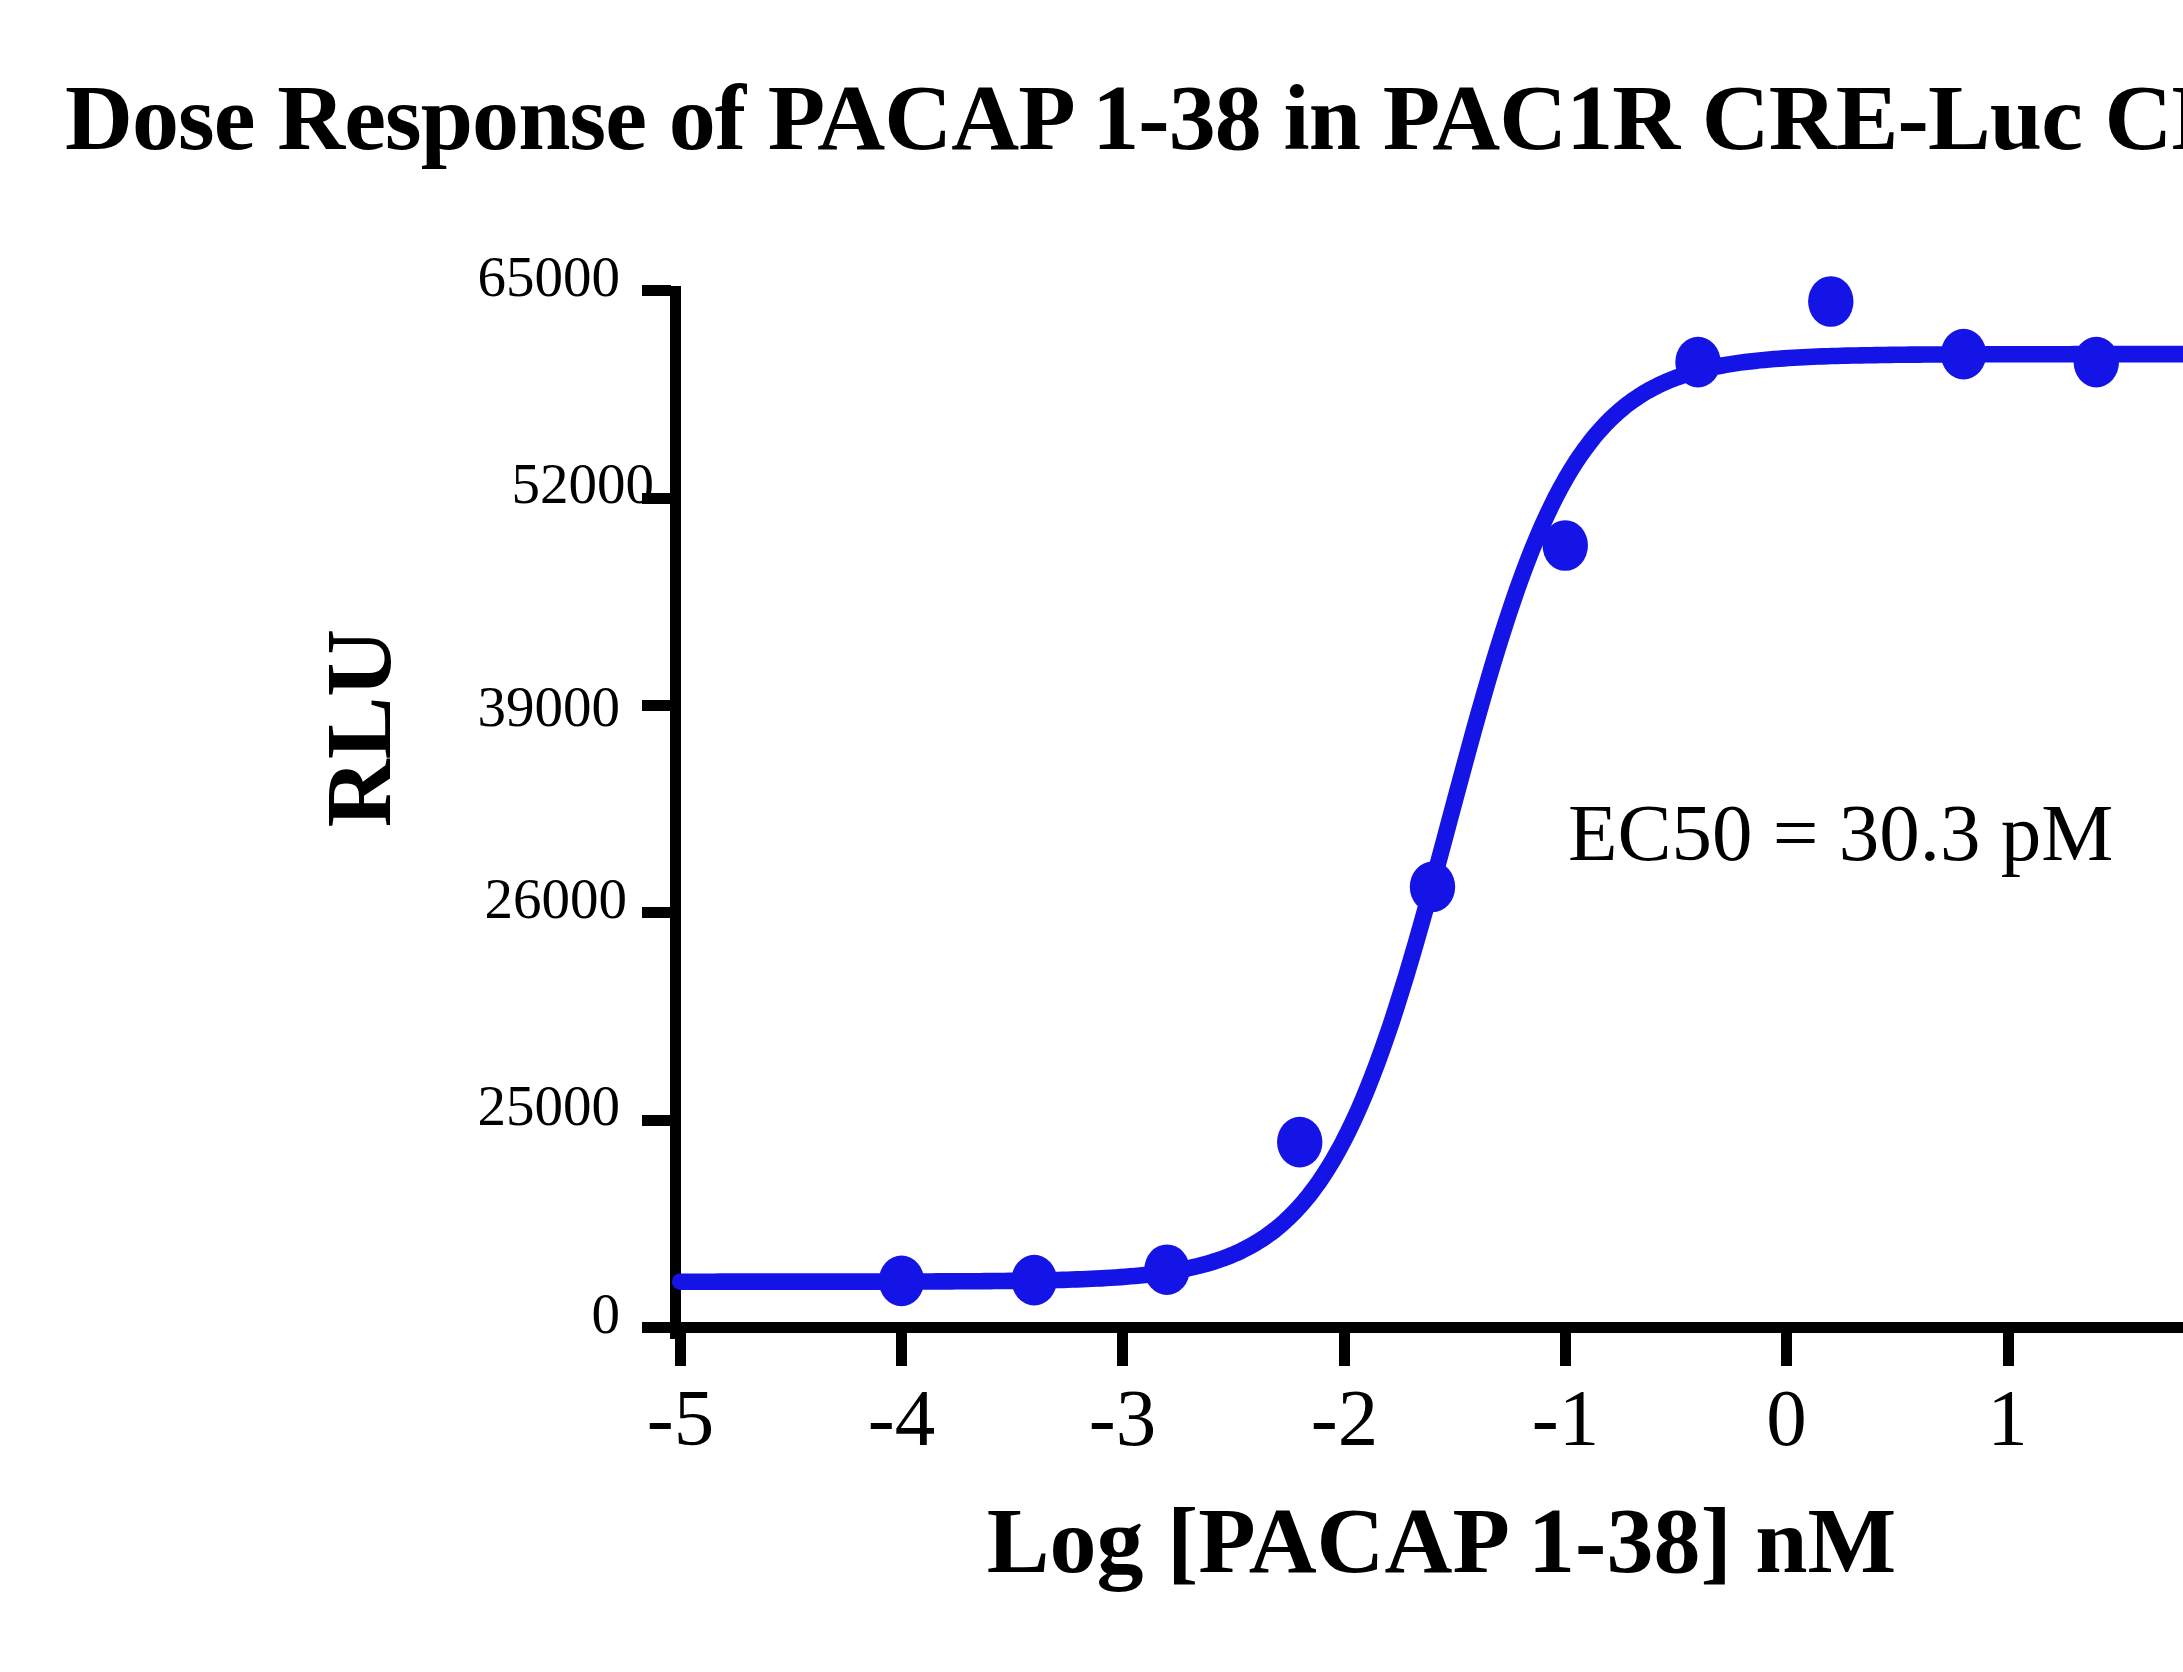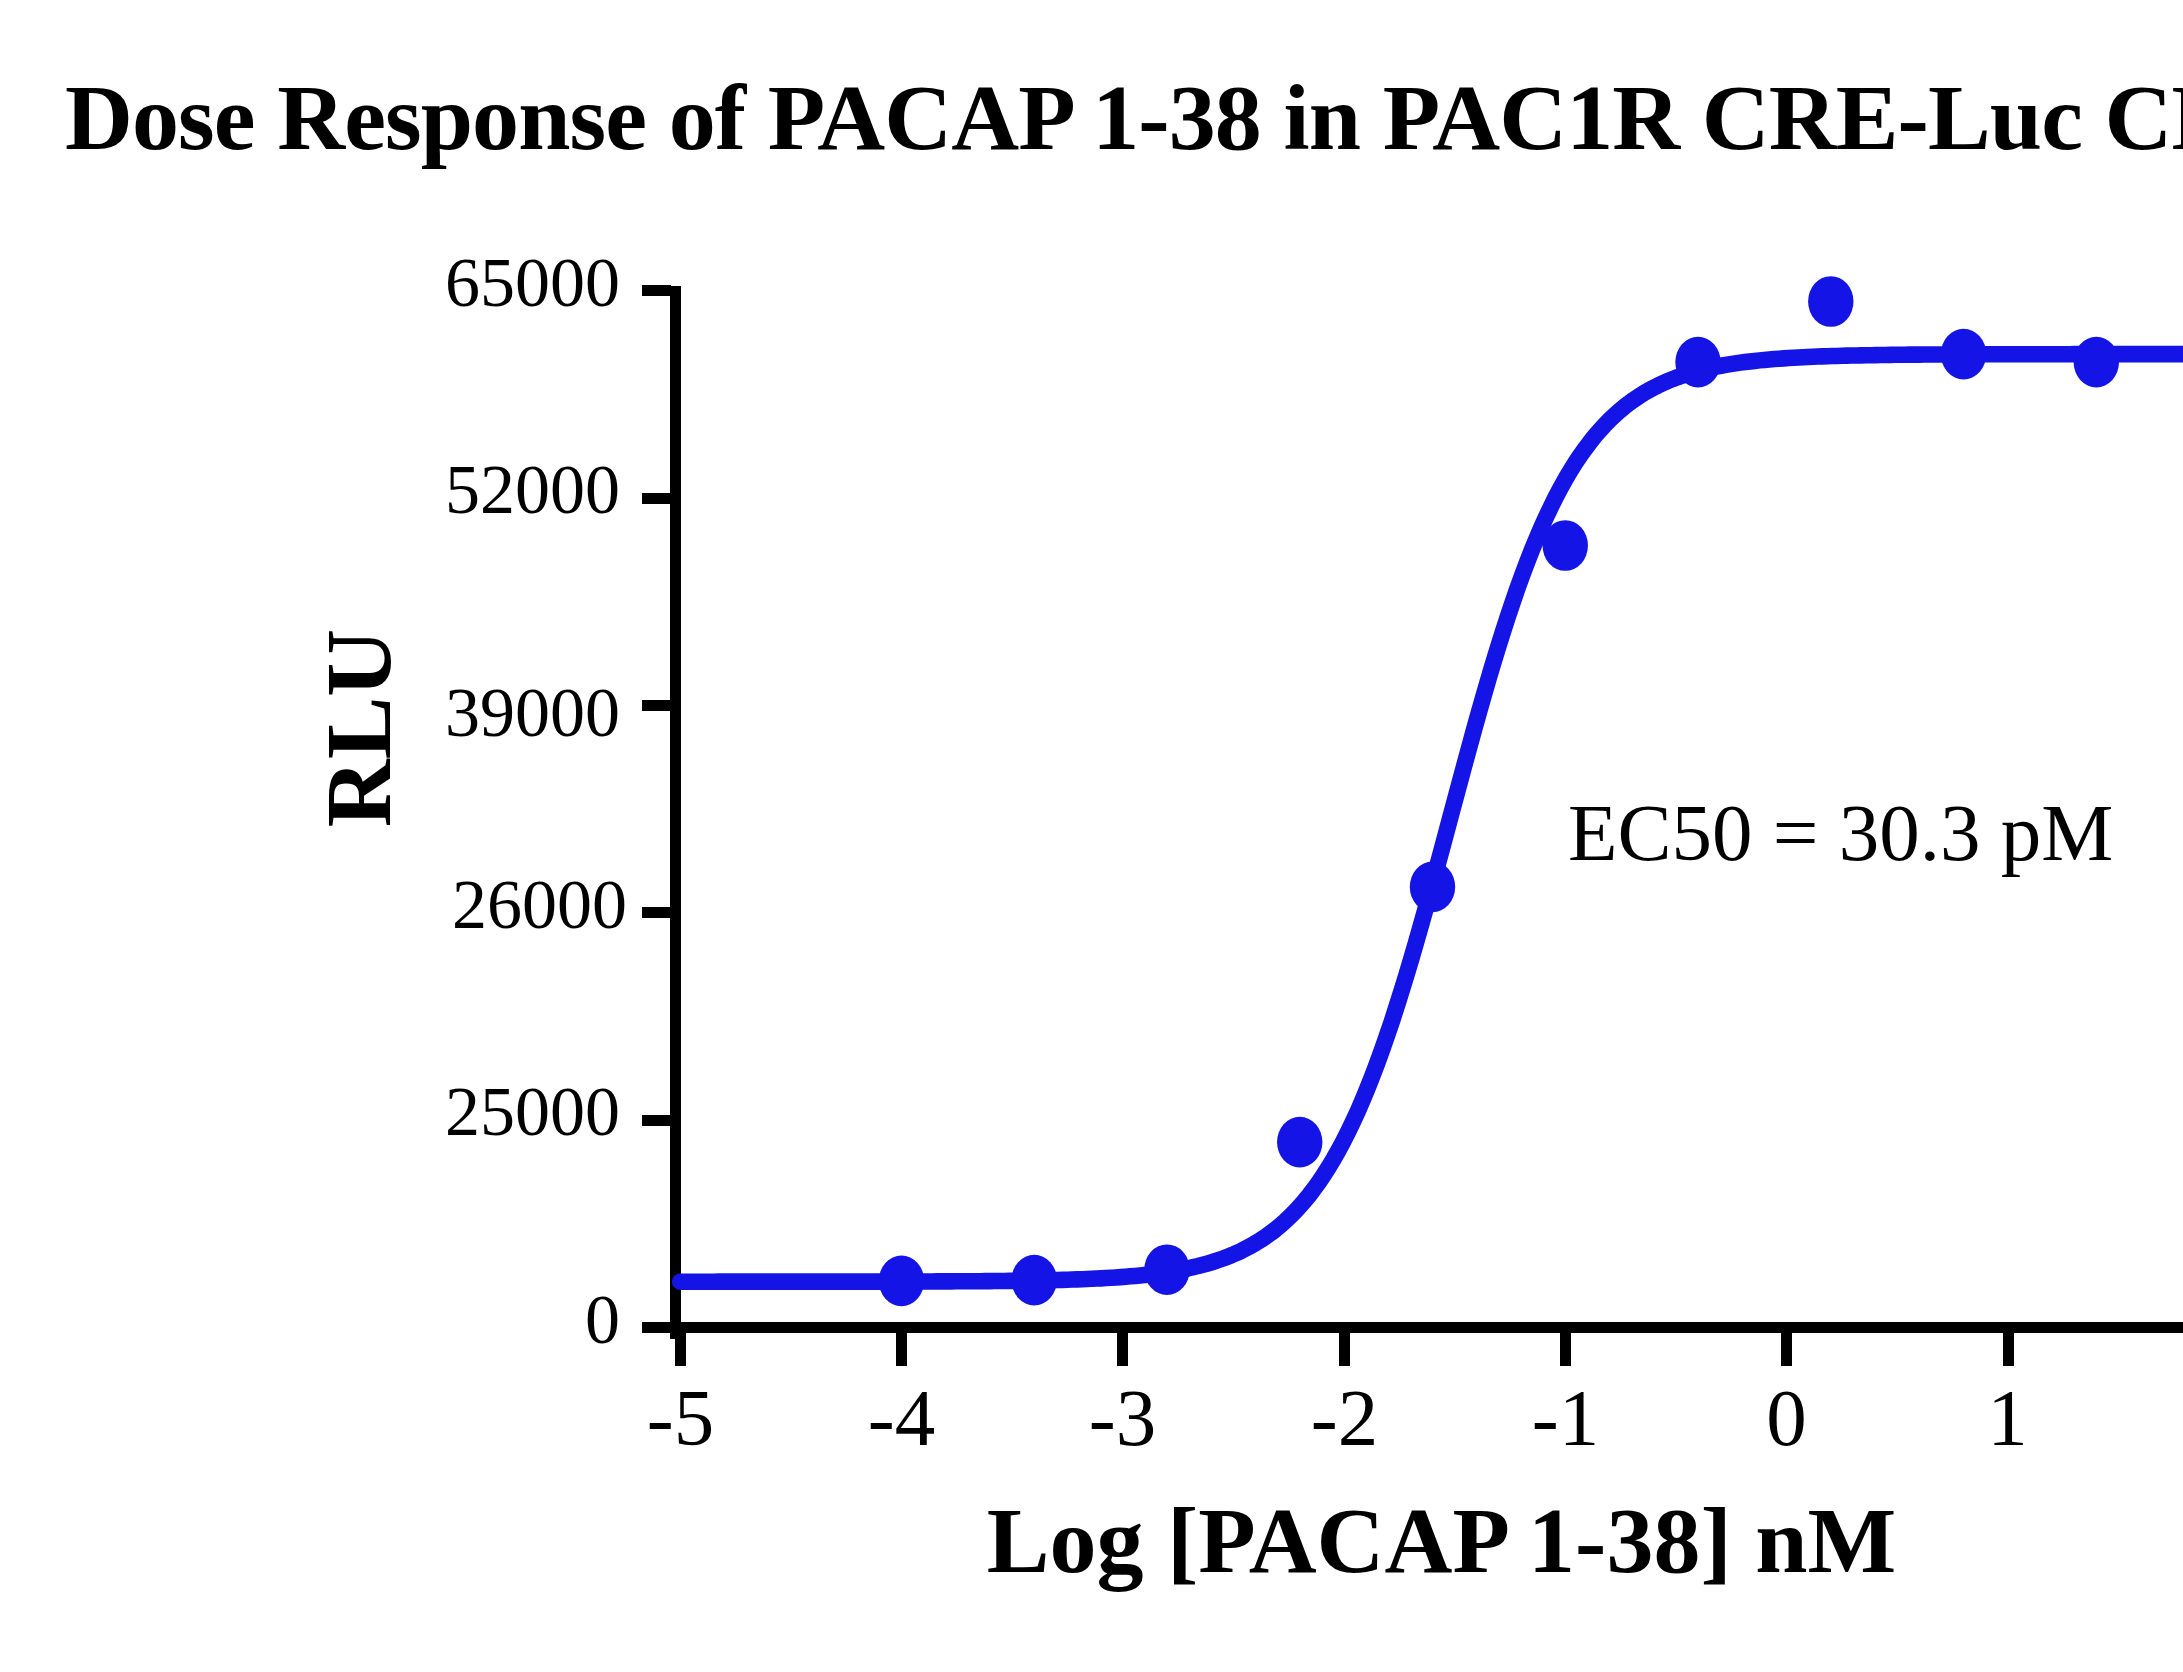--- a/index.html
+++ b/index.html
@@ -66,21 +66,21 @@
     position: absolute;
     width: 10.5px;
     height: 34px;
     background: #000000;
     top: 1332px;
   }
 
   .y-tick-label {
     position: absolute;
     right: 2904px;
-    font-size: 70px;
+    font-size: 57px;
     color: #000000;
     text-align: right;
     white-space: nowrap;
     line-height: 1;
   }
   .x-tick-label {
     position: absolute;
     font-size: 81px;
     color: #000000;
     text-align: center;
@@ -152,21 +152,21 @@
   <div id="ticks-layer">
       <div class="y-tick" style="top: 1322px;"></div>
       <div class="y-tick-label" style="left: 0px; width: 620px; right: auto; top: 1285px;">0</div>
       <div class="y-tick" style="top: 1115px;"></div>
       <div class="y-tick-label" style="left: 0px; width: 620px; right: auto; top: 1077px;">25000</div>
       <div class="y-tick" style="top: 907px;"></div>
       <div class="y-tick-label" style="left: 7px; width: 620px; right: auto; top: 870px;">26000</div>
       <div class="y-tick" style="top: 700px;"></div>
       <div class="y-tick-label" style="left: 0px; width: 620px; right: auto; top: 662px; margin-top: 16px;">39000</div>
       <div class="y-tick" style="top: 493px;"></div>
-      <div class="y-tick-label" style="left: 0px; width: 620px; right: auto; top: 455px;">52000</div>
+      <div class="y-tick-label" style="left: 0px; width: 620px; right: auto; top: 455px; padding-left: 34px;">52000</div>
       <div class="y-tick" style="top: 285px;"></div>
       <div class="y-tick-label" style="left: 0px; width: 620px; right: auto; top: 248px;">65000</div>
       <div class="x-tick" style="left: 675px;"></div>
       <div class="x-tick-label" style="left: 593px; top: 1378px;">-5</div>
       <div class="x-tick" style="left: 896px;"></div>
       <div class="x-tick-label" style="left: 814px; top: 1378px;">-4</div>
       <div class="x-tick" style="left: 1117px;"></div>
       <div class="x-tick-label" style="left: 1035px; top: 1378px;">-3</div>
       <div class="x-tick" style="left: 1339px;"></div>
       <div class="x-tick-label" style="left: 1257px; top: 1378px;">-2</div>

